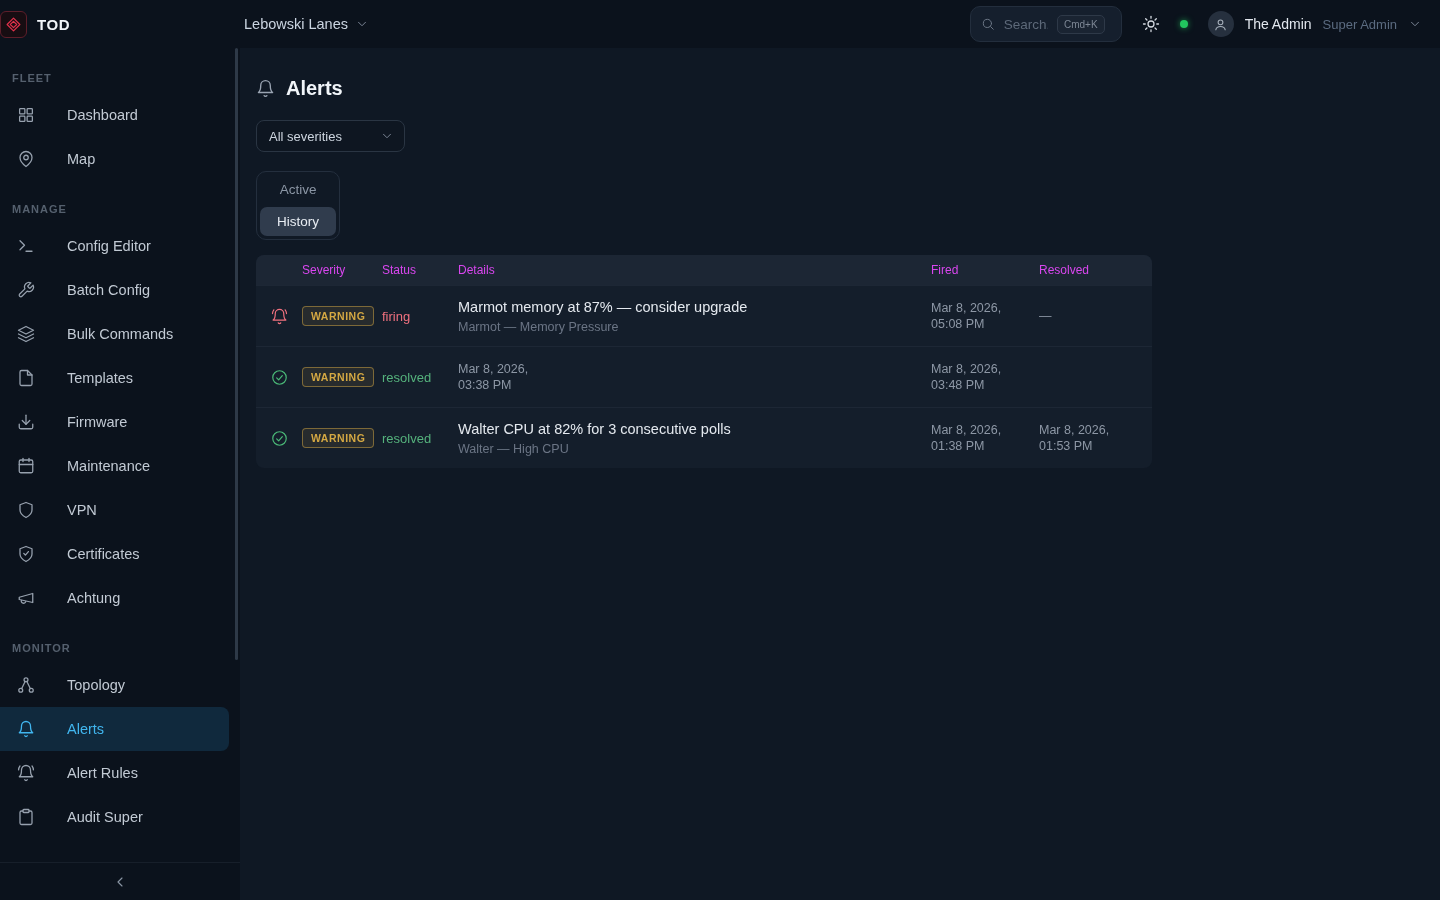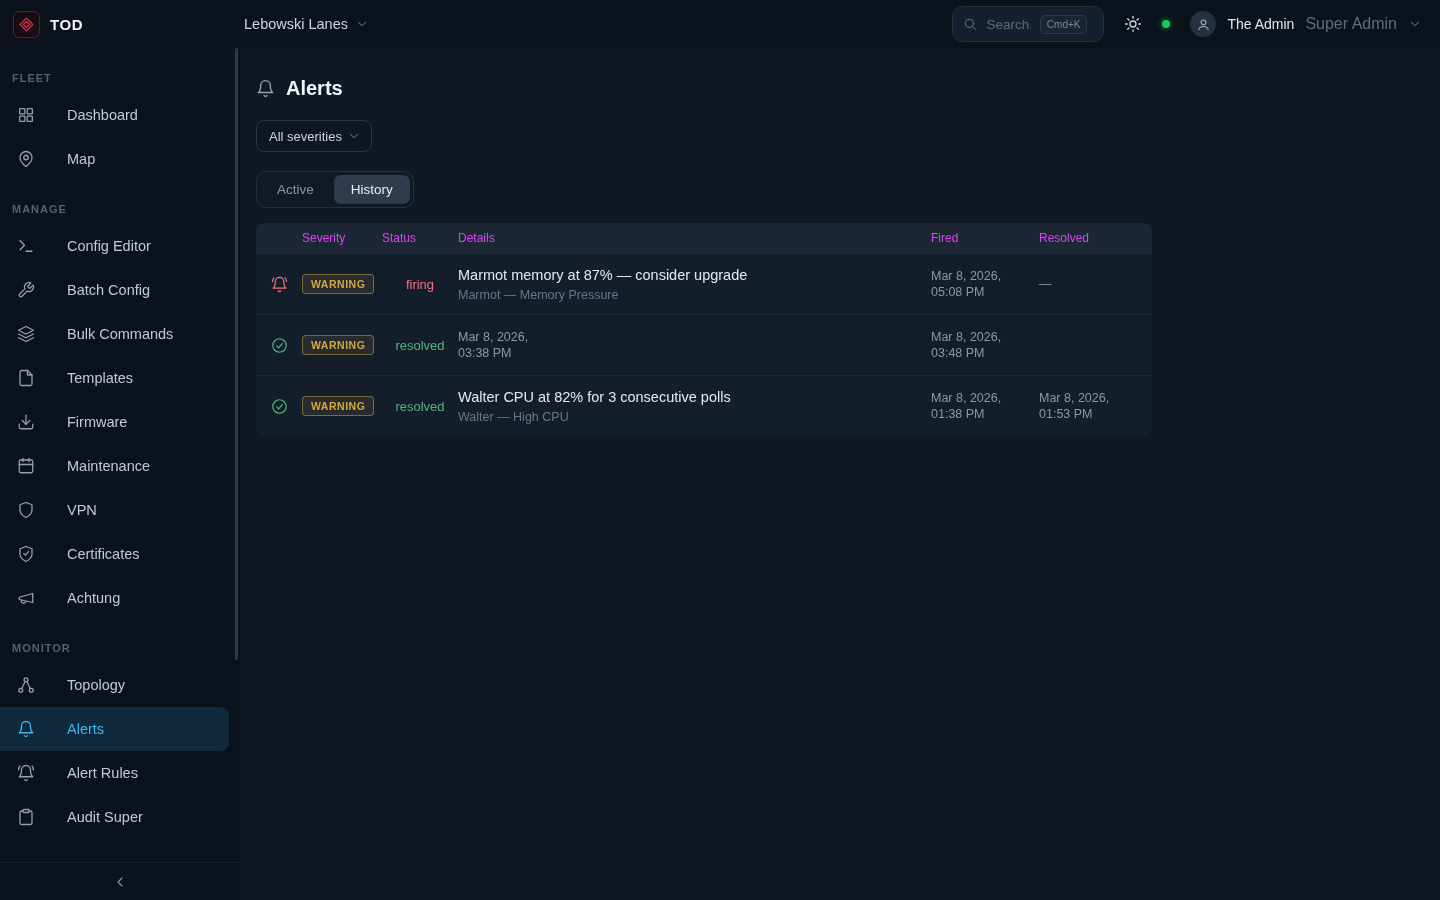--- a/index.html
+++ b/index.html
@@ -13,21 +13,21 @@
            stroke-linecap:round; stroke-linejoin:round; }
 
   .app { display:grid; width:1440px; height:900px;
          grid-template-rows:48px 1fr; grid-template-columns:240px 1fr;
          grid-template-areas:"topbar topbar" "sidebar main"; }
 
   
   .topbar { grid-area:topbar; display:flex; align-items:center;
             background:#0b121c; }
   .brand { width:240px; flex:0 0 240px; display:flex; align-items:center;
-           gap:10px; padding-left:13px;text-align:right; }
+           gap:10px; padding-left:0;text-align:right; }
   .logo-box { width:27px; height:27px; border-radius:6px; background:#170d12;
               border:1px solid #5d1e2a; display:flex; align-items:center;
               justify-content:center; color:#e0314b; }
   .brand-name { font-size:15px; font-weight:700; letter-spacing:.04em; color:#f1f5f9; }
   .org { display:flex; align-items:center; gap:7px; margin-left:4px;
          font-size:14.5px; color:#cbd5e1; cursor:pointer; }
   .org .chev { color:#7a8595; }
   .topbar-right { margin-left:auto; display:flex; align-items:center;
                   gap:20px; padding-right:18px; }
   .search-box { width:152px; height:36px; display:flex; align-items:center;
@@ -41,21 +41,21 @@
   .kbd { flex:0 0 auto; font-size:10px; color:#7d8795; background:#1a2432;
          border:1px solid #2e3948; border-radius:5px; padding:3px 6px; }
   .icon-btn { background:none; border:none; color:#d6dbe2; cursor:pointer;
               display:flex; align-items:center; }
   .status-dot { width:8px; height:8px; border-radius:50%; background:#22c55e;
                 box-shadow:0 0 6px rgba(34,197,94,.7); }
   .user-cluster { display:flex; align-items:center; gap:11px; cursor:pointer; }
   .avatar { width:26px; height:26px; border-radius:50%; background:#26303e;
             color:#a7b0bc; display:flex; align-items:center; justify-content:center; }
   .user-name { font-size:14px; color:#e2e7ee; }
-  .user-role { font-size:16px; color:#5b6b80; }
+  .user-role { font-size:13px; color:#5b6b80; }
   .user-cluster .chev { color:#7a8595; }
 
   
   .sidebar { grid-area:sidebar; position:relative; background:#0b121c;
              padding-top:14px; overflow:hidden; }
   .section-label { font-size:11px; font-weight:700; letter-spacing:.09em;
                    color:#55606e; padding:10px 12px 9px; }
   .section-label.not-first { margin-top:12px; }
   .nav-item { height:44px; display:flex; align-items:center; gap:32px;
               padding:0 12px 0 17px; margin-right:11px; border-radius:0 8px 8px 0;
@@ -70,29 +70,29 @@
                     display:flex; align-items:center; justify-content:center; }
   .collapse-btn { background:none; border:none; color:#8b96a5; cursor:pointer;
                   display:flex; }
 
   
   .main { grid-area:main; background:#0f1824; padding:16px 0 0 16px; }
   .page-header { display:flex; align-items:center; gap:11px; margin-top:13px; }
   .page-header .picon { color:#9aa4b2; }
   .page-title { font-size:20px; font-weight:700; color:#f1f5f9; }
 
-  .select { margin-top:20px; width:116px; height:32px; display:flex;
+  .select { margin-top:20px; width:149px; height:32px; display:flex;
             align-items:center; justify-content:space-between; padding:0 10px 0 12px;
             border:1px solid #2a3543; border-radius:8px; background:rgba(13,21,32,.6);
             font-family:"Liberation Sans", sans-serif; font-size:13px; color:#cdd5df;
             cursor:pointer; }
   .select .chev { color:#7a8595; }
 
   .tabs { margin-top:19px; display:inline-flex; padding:3px; gap:3px;
-          background:#101925; border:1px solid #242f3e; border-radius:10px; }
+          background:#101925; border:1px solid #242f3e; border-radius:10px;flex-direction:column; }
   .tab { border:none; background:transparent; padding:7px 17px; border-radius:7px;
          font-family:"Liberation Sans", sans-serif; font-size:13.5px;
          color:#8b96a5; cursor:pointer; }
   .tab.active { background:#303c4d; color:#e8edf3; }
 
   
   .table { margin-top:15px; width:896px; border-radius:8px; overflow:hidden;
            background:#141e2b; }
   .trow { display:grid; grid-template-columns:46px 80px 76px 1fr 108px 113px;
           align-items:center; }
@@ -100,21 +100,21 @@
   .thead > div { padding-right:8px; }
   .tbody-row { height:61px; border-top:1px solid #1d2735; cursor:pointer; }
   .tbody-row:first-of-type { border-top:none; }
   .cell-icon { display:flex; justify-content:center; }
   .cell-icon.firing { color:#f0717f; }
   .cell-icon.ok { color:#4ab977; }
   .badge { display:inline-block; font-size:10.5px; font-weight:700;
            letter-spacing:.05em; color:#d4a843; background:rgba(212,168,67,.10);
            border:1px solid rgba(212,168,67,.5); border-radius:4px;
            padding:3px 8px; }
-  .status-txt { font-size:13px;text-align:center; }
+  .status-txt { font-size:13px; }
   .status-txt.firing { color:#f0717f; }
   .status-txt.resolved { color:#55b27c; }
   .d-title { font-size:14.5px; color:#e4e9ef; }
   .d-sub { font-size:12.5px; color:#6b7585; margin-top:5px; }
   .dt { font-size:12.5px; color:#8d97a5; line-height:1.32; white-space:pre-line;
         padding-right:6px; }
 </style>
 </head>
 <body>
 

